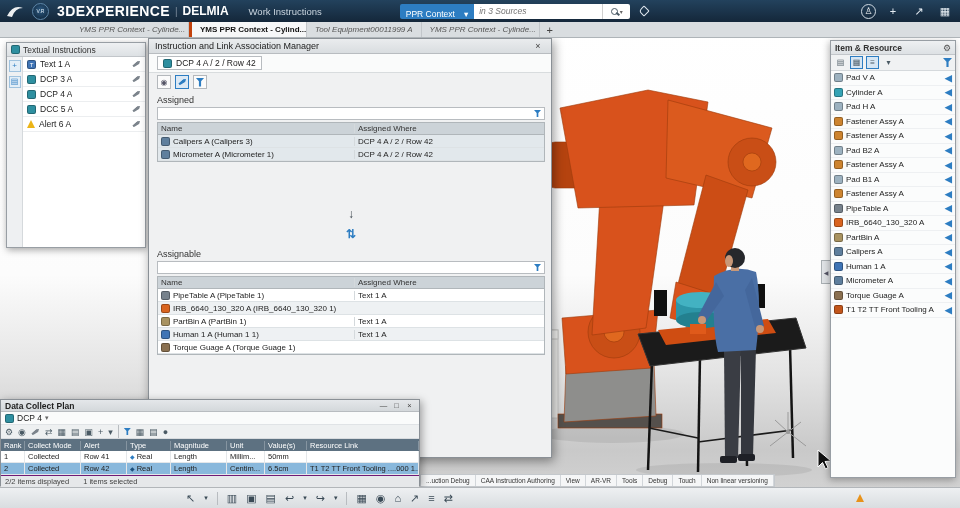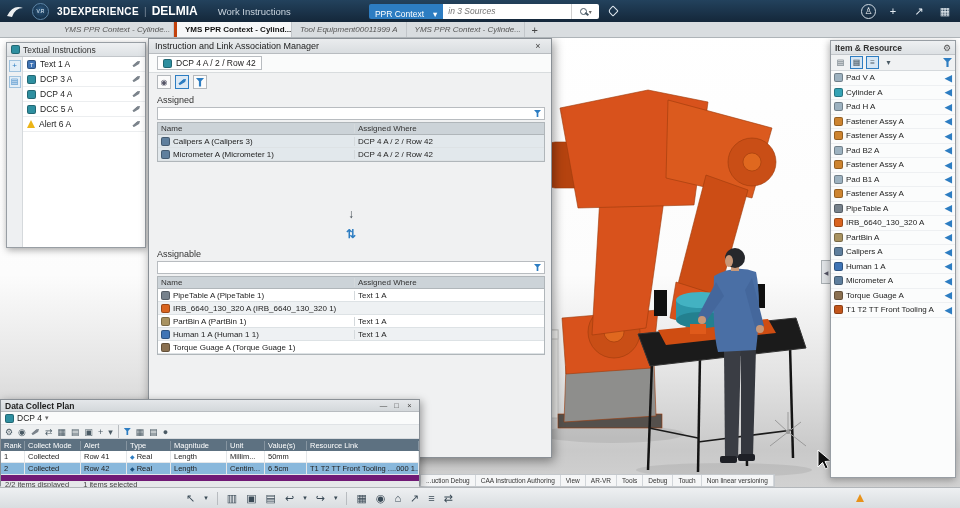--- a/index.html
+++ b/index.html
@@ -8,33 +8,33 @@
   .abs{position:absolute}
   .flex{display:flex;align-items:center}
   .ell{overflow:hidden;white-space:nowrap;text-overflow:ellipsis}
 
   
   #viewport{left:0;top:22px;width:960px;height:486px;
     background:linear-gradient(180deg,#ffffff 0%,#fcfcfc 52%,#e4e4e4 72%,#c9c9c9 88%,#d6d6d6 100%)}
 
   
   #topbar{left:0;top:0;width:960px;height:22px;background:linear-gradient(#23425d,#14273a);display:flex;align-items:center;z-index:40;color:#fff}
-  #topbar .brand{font-weight:bold;font-size:10px;letter-spacing:.4px}
+  #topbar .brand{font-weight:bold;font-size:14px;letter-spacing:.4px}
   #topbar .appname{font-weight:bold;font-size:12px}
   #topbar .appdesc{color:#c9d4de;font-size:9.5px}
   .compass{width:17px;height:17px;border-radius:50%;background:radial-gradient(circle at 50% 40%,#2d5a82,#0c2033);border:1px solid #5d86a8;color:#dce8f2;font-size:5px;display:flex;align-items:center;justify-content:center}
   .scopebtn{height:15px;background:#2d7dc2;border-radius:2px 0 0 2px;color:#fff;font-size:8.5px;display:flex;align-items:flex-end;gap:9px;padding:0 6px;cursor:pointer}
   .searchinput{height:15px;width:128px;border:none;font-size:8.5px;font-style:italic;color:#555;padding:0 5px;background:#fff}
   .searchbtn{height:15px;width:28px;background:#fff;border-left:1px solid #d0d0d0;border-radius:0 2px 2px 0;display:flex;align-items:center;justify-content:center;gap:2px;cursor:pointer}
   .tbicon{color:#e6edf3;font-size:11px;width:18px;text-align:center;cursor:pointer}
   .avatar{width:15px;height:15px;border-radius:50%;border:1px solid #cfd9e2;display:flex;align-items:center;justify-content:center;font-size:9px;color:#fff;cursor:pointer}
   .tag{width:8px;height:8px;border:1.4px solid #dfe7ee;border-radius:1px 1px 1px 4px;transform:rotate(45deg);cursor:pointer}
 
   
-  #tabbar{left:0;top:22px;width:960px;height:16px;background:#d9dde0;border-bottom:1px solid #aeb4b8;display:flex;align-items:stretch;z-index:39;padding-left:56px}
+  #tabbar{left:0;top:22px;width:960px;height:16px;background:#d9dde0;border-bottom:1px solid #aeb4b8;display:flex;align-items:stretch;z-index:39;padding-left:71px}
   .tab{display:flex;align-items:center;padding:0 8px;font-size:8px;color:#555;font-style:italic;border-right:1px solid #c2c6ca;max-width:118px;cursor:pointer}
   .tab.active{background:#f6f7f8;color:#111;font-weight:bold;font-style:normal;border-left:3px solid #c2410c}
   .tabadd{display:flex;align-items:center;padding:0 7px;color:#444;font-size:11px;cursor:pointer}
 
   
   .panel{background:#f7f8f8;border:1px solid #989ea4;box-shadow:1px 2px 7px rgba(0,0,0,.35)}
   .ptitle{height:14px;background:linear-gradient(#eef0f2,#dde1e4);border-bottom:1px solid #c2c6ca;display:flex;align-items:center;padding:0 4px;font-size:8.5px;color:#333;gap:3px}
 
   
   .funnel{display:inline-block;width:9px;height:9px;background:#2d7dc2;clip-path:polygon(0 0,100% 0,62% 42%,62% 100%,38% 100%,38% 42%);flex:none}
@@ -99,21 +99,21 @@
   #dcp .t{height:12px;background:linear-gradient(#e4e7ea,#d4d8db);border-bottom:1px solid #b8bcc0;display:flex;align-items:center;padding:0 4px;font-size:8.5px;font-weight:bold;color:#222;gap:2px}
   #dcp .winbtn{width:11px;text-align:center;font-size:7.5px;color:#444;font-weight:normal;cursor:pointer}
   #dcp .crumb{height:13px;display:flex;align-items:center;gap:3px;padding:0 4px;font-size:8.5px;background:#fafbfb;border-bottom:1px solid #e0e3e6}
   #dcp .tools{height:14px;display:flex;align-items:center;gap:5px;padding:0 4px;background:#eef0f1;border-bottom:1px solid #d8dbde;font-size:9px;color:#4a5a64}
   #dcp .tools span{cursor:pointer}
   .kth{display:flex;background:#5d7181;color:#fff;font-size:7.5px;height:12px;align-items:center}
   .kc{padding:0 3px;overflow:hidden;white-space:nowrap;border-right:1px solid rgba(255,255,255,.25);flex:none}
   .ktr{display:flex;height:12px;font-size:7.5px;align-items:center;background:#fff;border-bottom:1px solid #e4e7ea;cursor:pointer}
   .ktr .kc{border-right:1px solid #e4e7ea;height:100%;display:flex;align-items:center;gap:2px}
   .ktr.sel{background:#89b8dc}
-  #dcp .status{height:12px;background:#e6e8ea;border-top:6px solid #701a75;display:flex;align-items:center;gap:14px;padding:0 4px;font-size:7.5px;color:#444}
+  #dcp .status{height:12px;background:#e6e8ea;border-top:1px solid #701a75;display:flex;align-items:center;gap:14px;padding:0 4px;font-size:7.5px;color:#444}
 
   
   #btabs{left:420px;top:474px;height:13px;background:#f5f6f7;border:1px solid #c4c8cc;display:flex;align-items:stretch;z-index:32}
   .btab{display:flex;align-items:center;padding:0 5px;font-size:6.5px;color:#333;border-right:1px solid #d2d6da;white-space:nowrap;cursor:pointer}
   #btoolbar{left:0;top:487px;width:960px;height:21px;background:linear-gradient(#eef0f2,#d9dde0);border-top:1px solid #b2b6ba;display:flex;align-items:center;gap:9px;padding-left:186px;z-index:34;font-size:11px;color:#3a4a56}
   #btoolbar span{cursor:pointer}
   .vsep{width:1px;height:13px;background:#b8bcc0}
 </style>
 </head>
 <body>

